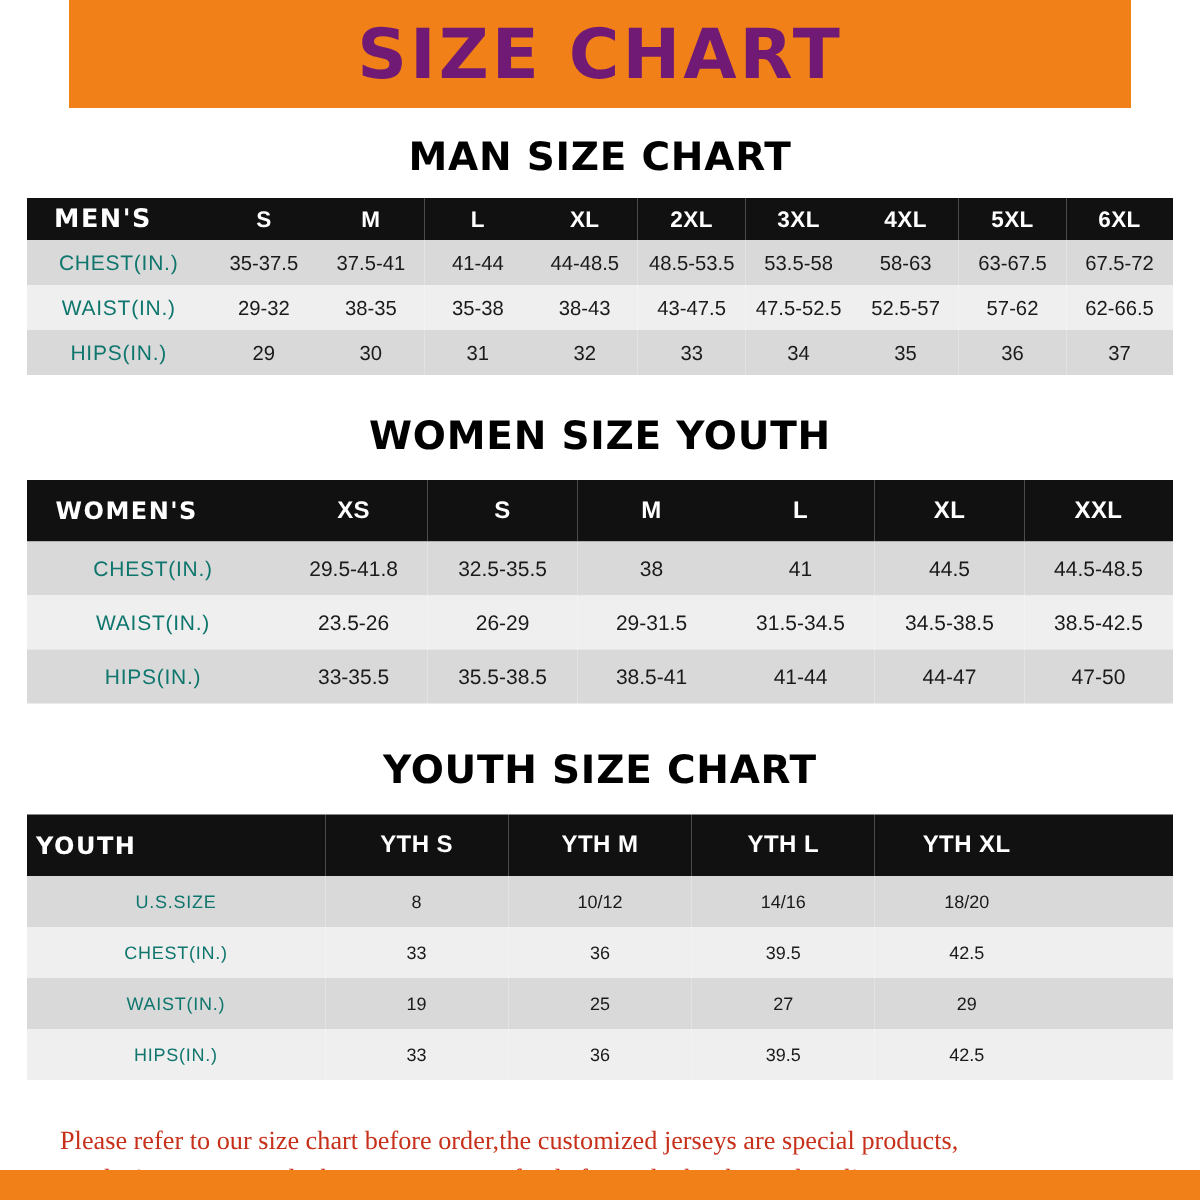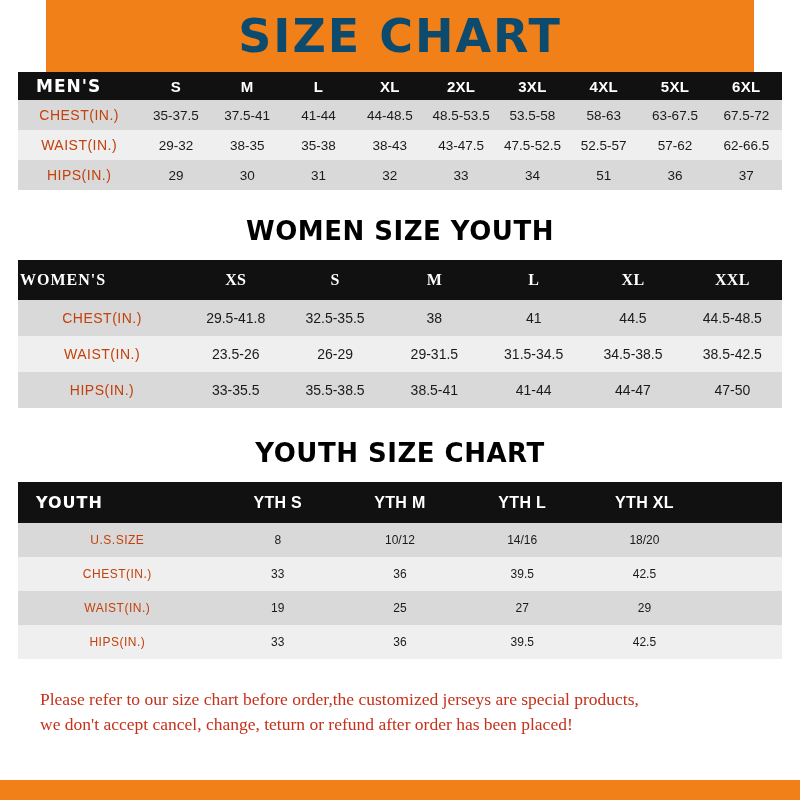--- a/index.html
+++ b/index.html
@@ -27,21 +27,21 @@
     background: #f08017;
     display: flex;
     align-items: center;
     justify-content: center;
   }
   .banner-title {
     font-family: "DejaVu Sans", sans-serif;
     font-weight: bold;
     font-size: 46px;
     letter-spacing: 2px;
-    color: #0c4a6e;
+    color: #701a75;
     line-height: 1;
   }
   .banner-sidebar {
     position: absolute;
     top: 0;
     width: 46px;
     height: 100%;
     background: #ffffff;
   }
   .banner-sidebar.left { left: 0; }
@@ -94,30 +94,30 @@
   }
   
   table.size-table tbody td {
     font-size: 13.5px;
     color: #1a1a1a;
     padding: 7px 2px;
   }
   table.size-table tbody td.rowlabel {
     font-size: 14px;
     letter-spacing: 0.5px;
-    color: #c2410c;
+    color: #0f766e;
   }
   table.size-table tbody tr.stripe-a { background: #d9d9d9; }
   table.size-table tbody tr.stripe-b { background: #efefef; }
 
   
-  .sec-youth table.size-table thead th { font-size: 16px; padding: 11px 18px; }
+  .sec-youth table.size-table thead th { font-size: 16px; padding: 11px 6px; }
   .sec-youth table.size-table tbody td { font-size: 12px; padding: 10px 2px; }
 
-  .sec-women table.size-table thead th { font-size: 16px; padding: 11px 2px; font-family: Liberation Serif, serif; }
+  .sec-women table.size-table thead th { font-size: 16px; padding: 11px 19px; }
   .sec-women table.size-table tbody td { font-size: 14px; padding: 10px 2px; }
 
   
   .notice {
     margin: 18px 0 0;
     padding: 10px 22px 0;
     color: #c7301a;
     font-family: "Liberation Serif", serif;
     font-size: 17.5px;
     line-height: 1.45;
@@ -142,20 +142,21 @@
 
   <div class="banner">
     <div class="banner-sidebar left"></div>
     <div class="banner-sidebar right"></div>
     <div class="banner-title">SIZE CHART</div>
   </div>
 
   <div class="content">
 
     <div class="sec-man">
+      <div class="section-title">MAN SIZE CHART</div>
       <table class="size-table">
         <colgroup>
           <col style="width:16%">
           <col style="width:9.33%">
             <col style="width:9.33%">
             <col style="width:9.33%">
           <col style="width:9.33%">
             <col style="width:9.33%">
             <col style="width:9.33%">
           <col style="width:9.33%">
@@ -202,21 +203,21 @@
             <td>62-66.5</td>
           </tr>
           <tr class="stripe-a">
             <td class="rowlabel">HIPS(IN.)</td>
             <td>29</td>
             <td>30</td>
             <td>31</td>
             <td>32</td>
             <td>33</td>
             <td>34</td>
-            <td>51</td>
+            <td>35</td>
             <td>36</td>
             <td>37</td>
           </tr>
         </tbody>
       </table>
     </div>
 
     <div class="sec-women">
       <div class="section-title">WOMEN SIZE YOUTH</div>
       <table class="size-table">

